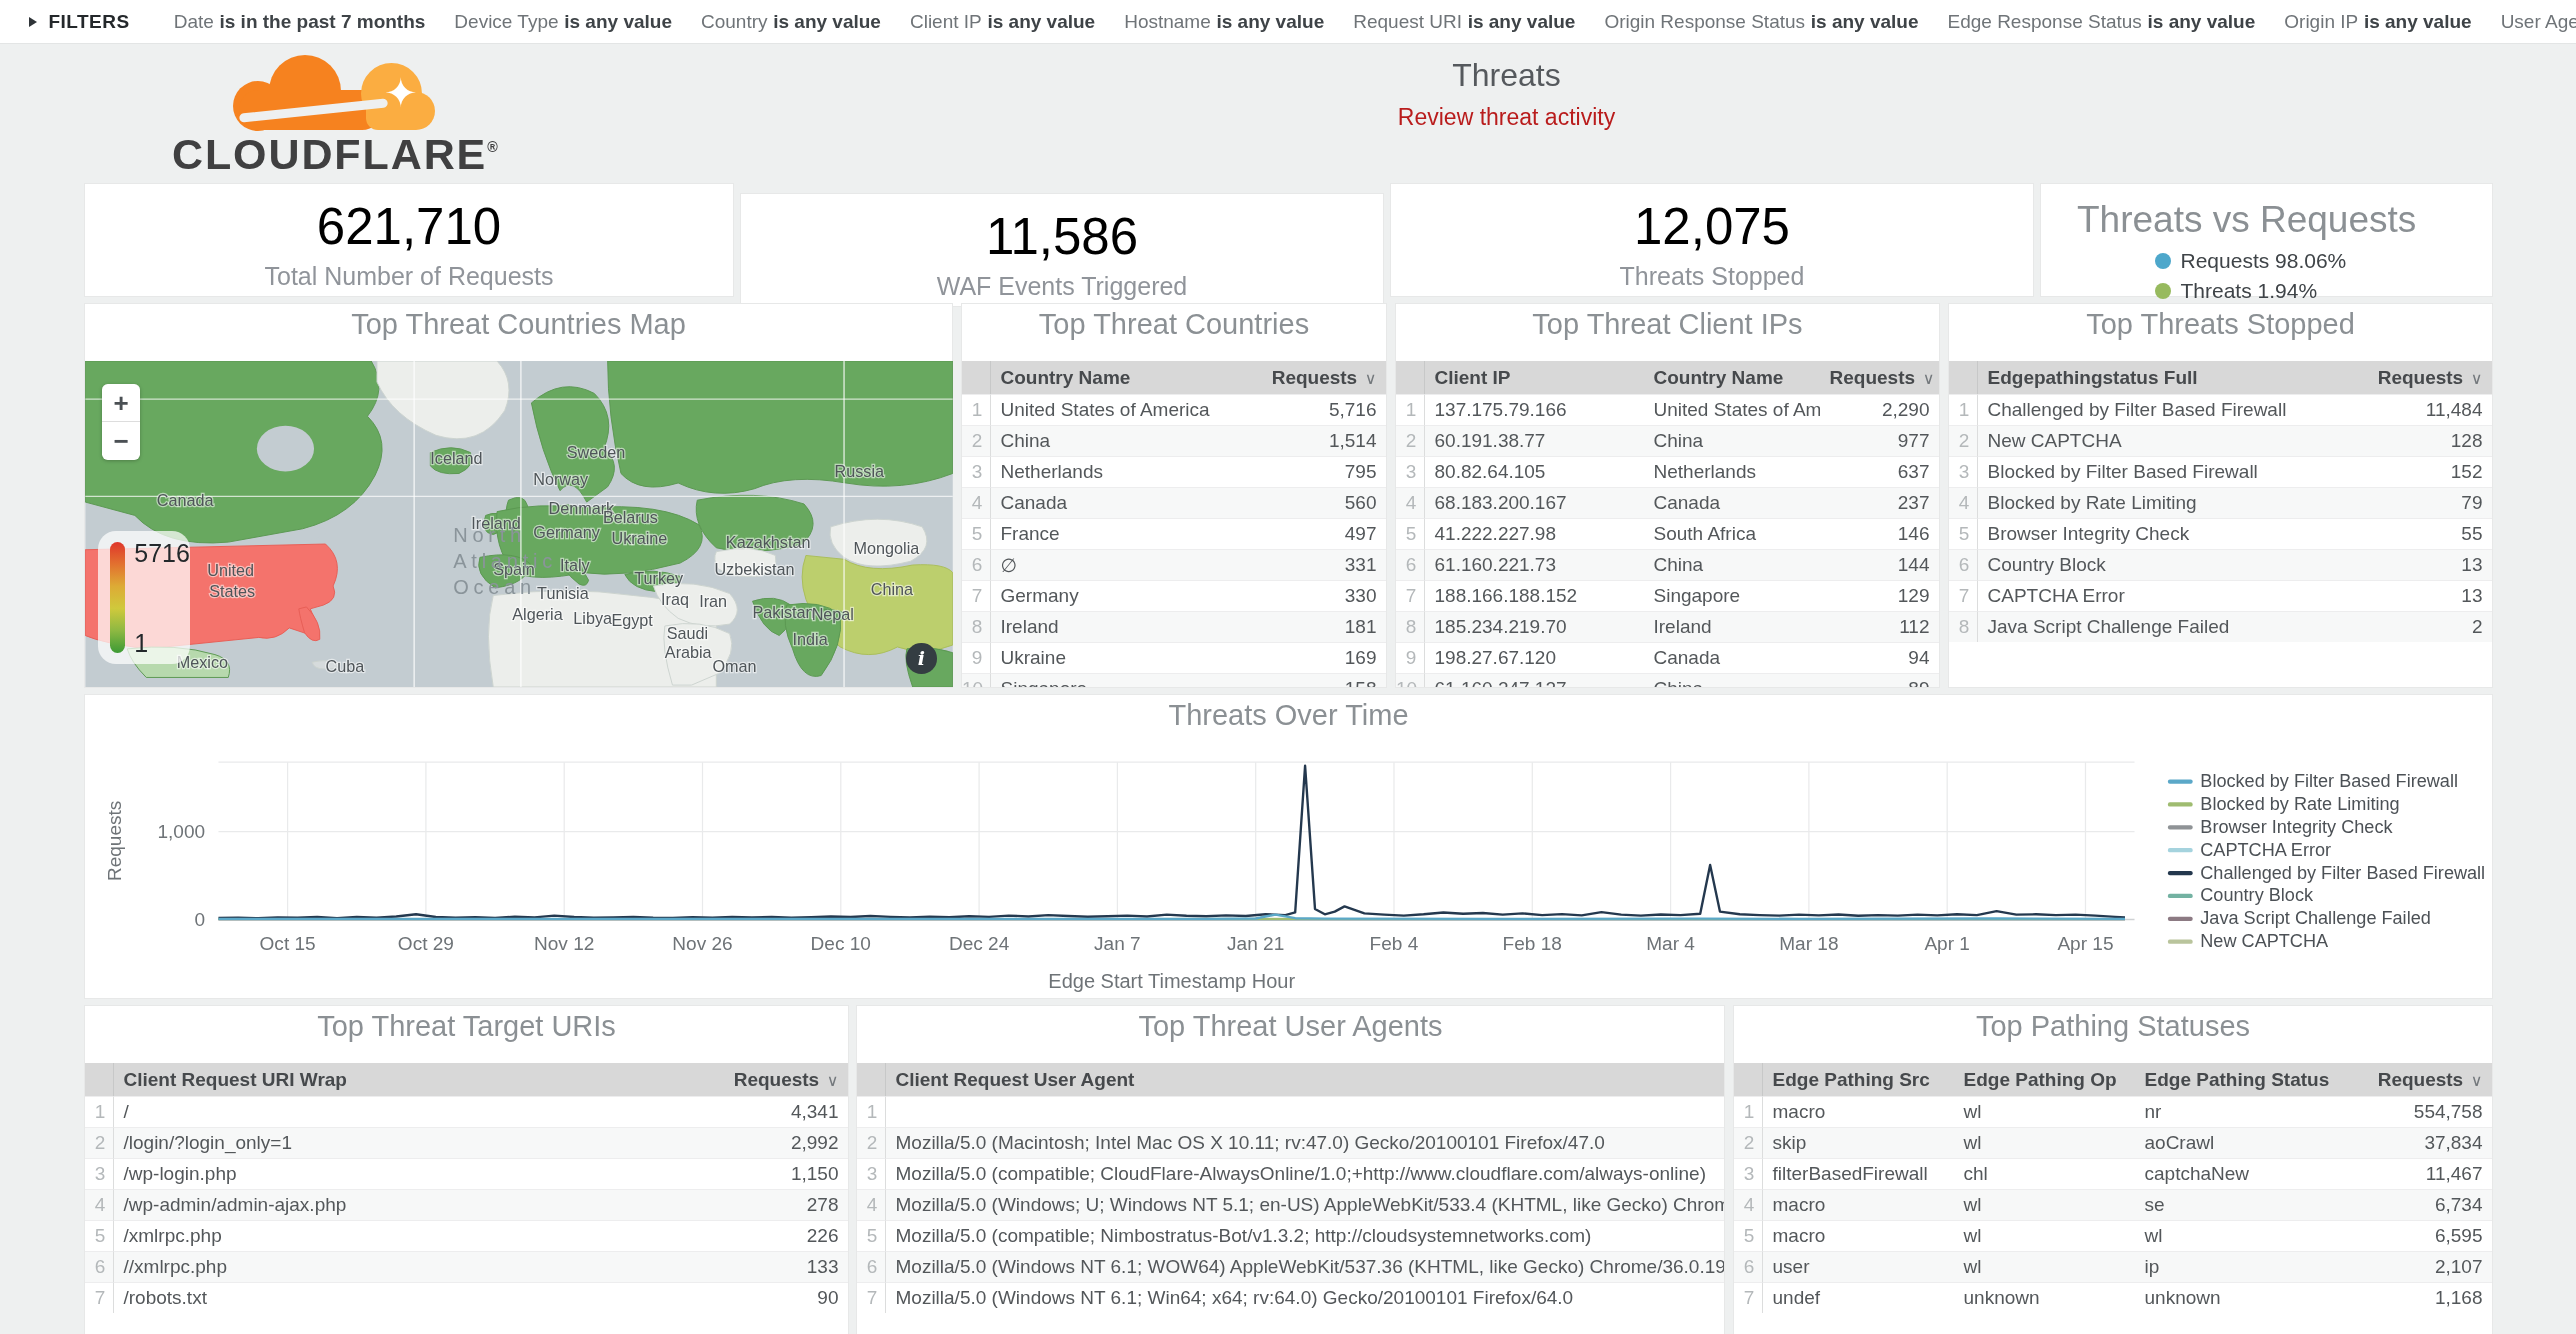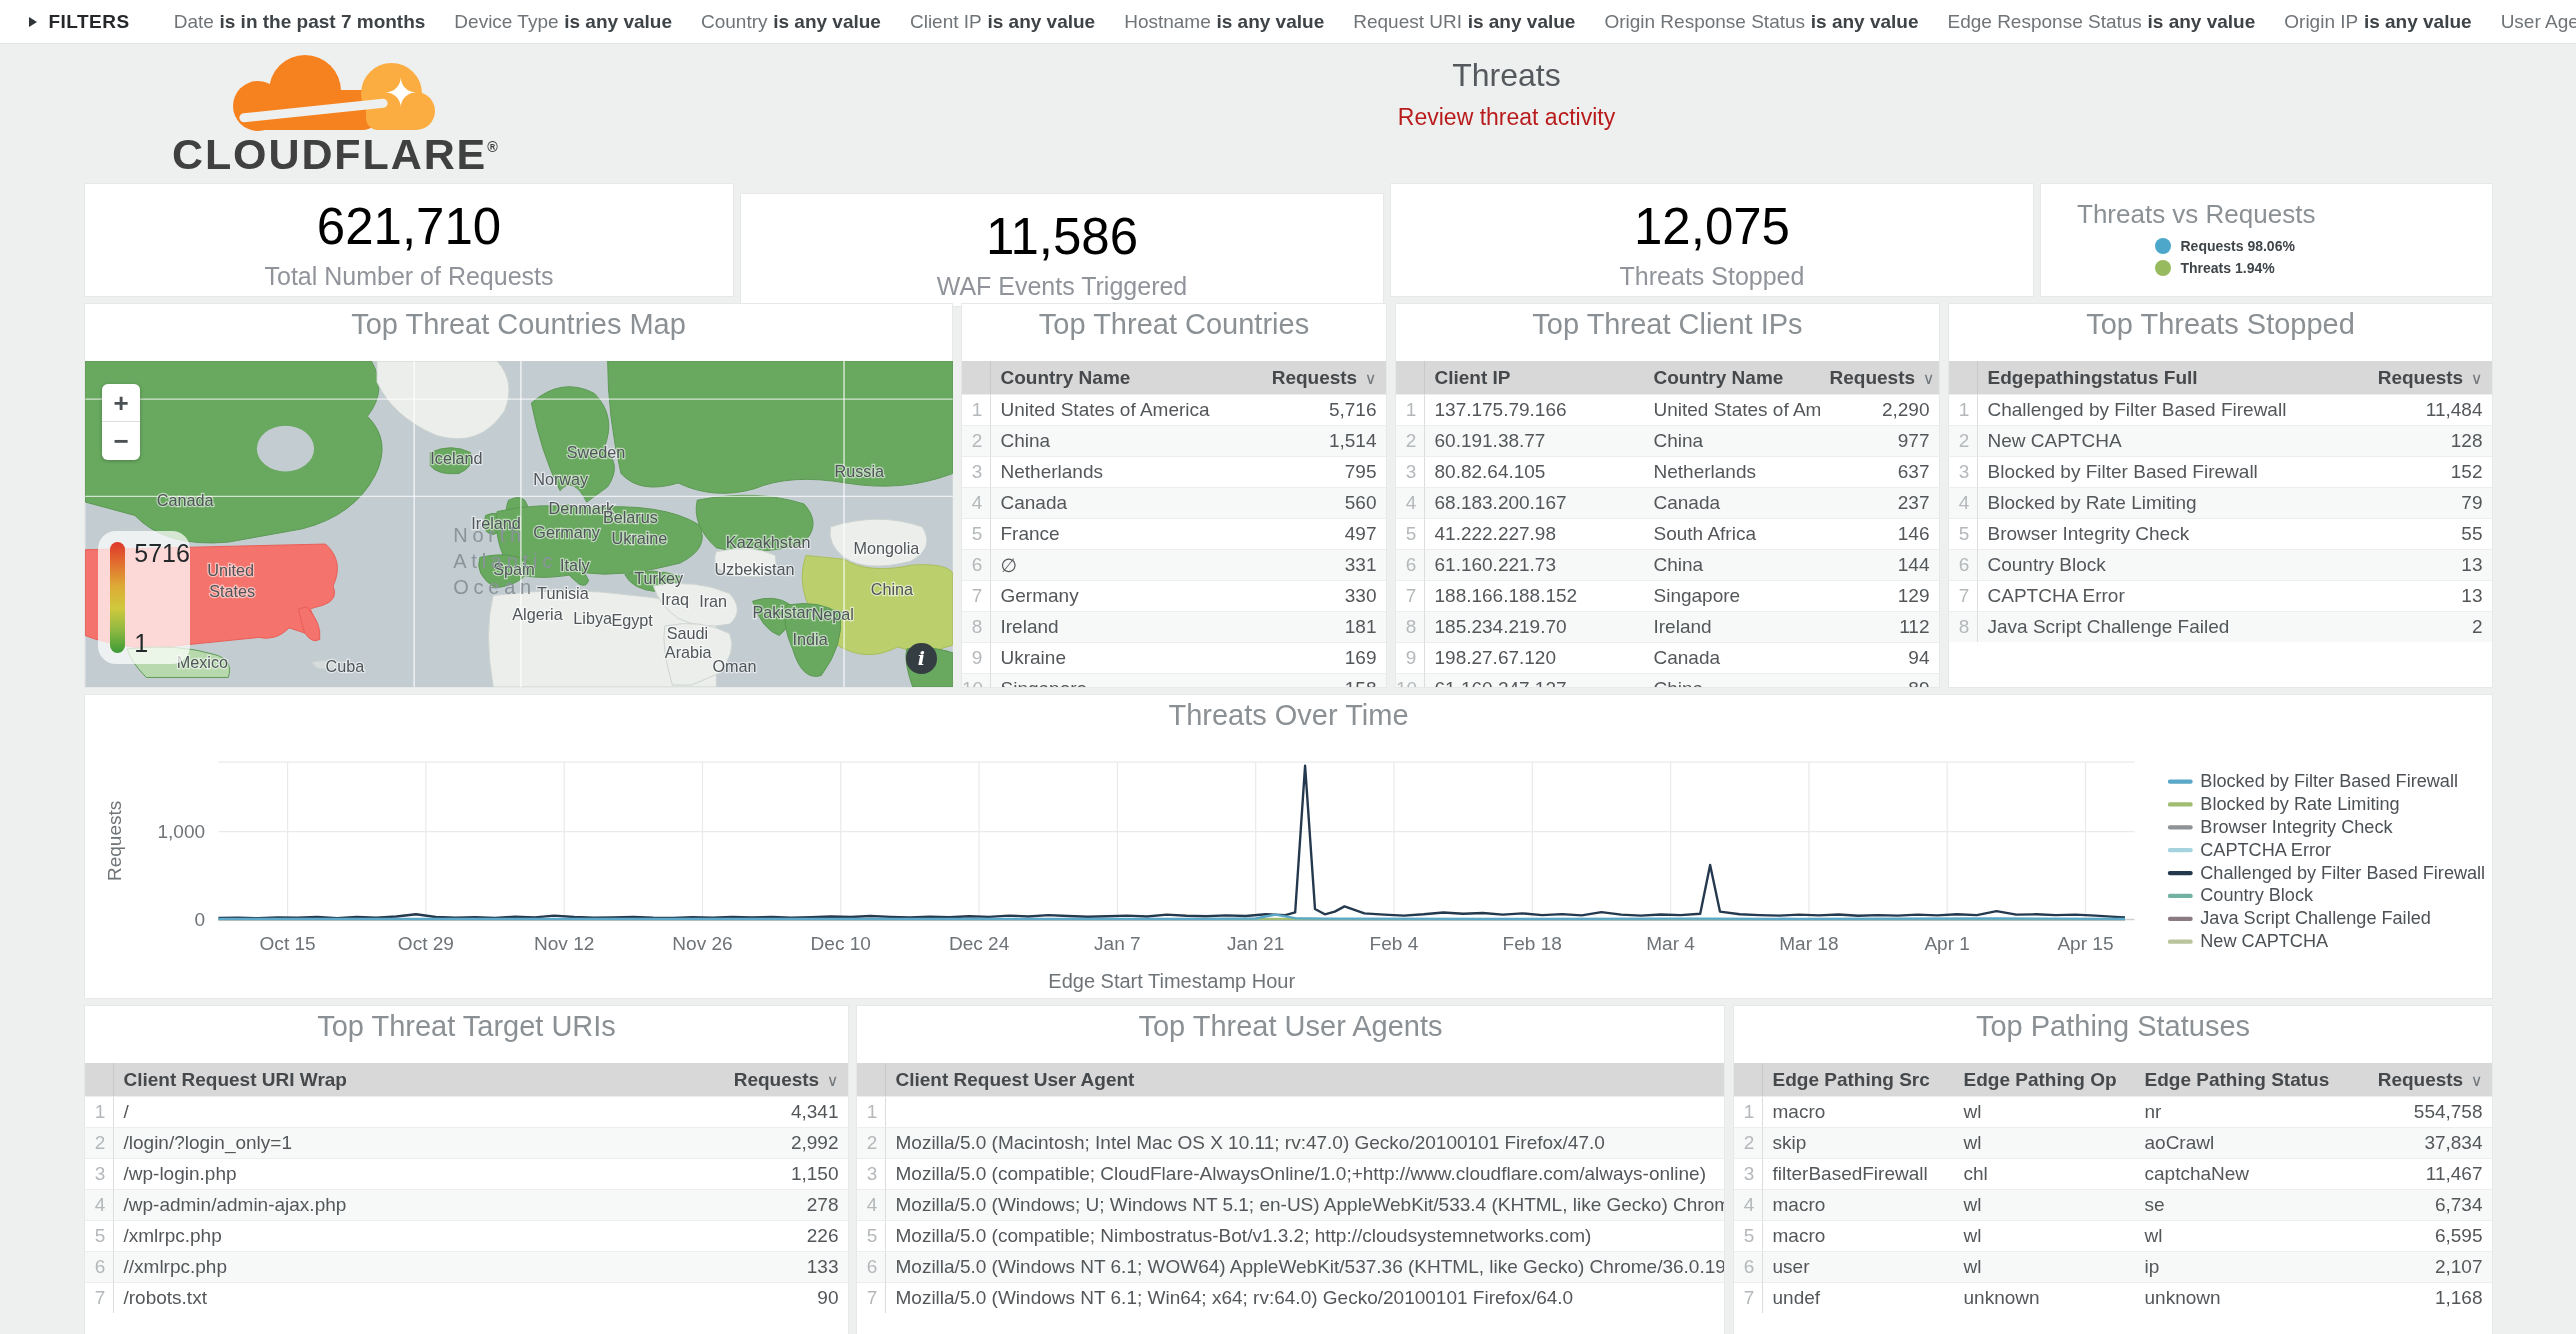--- a/index.html
+++ b/index.html
@@ -33,23 +33,23 @@
   .wordmark sup { font-size:14.3px; vertical-align:17px; }
   #page-title-wrap { position:absolute; left:1144px; top:13.3px; width:725px; text-align:center; }
   #page-title { font-size:32px; color:#55595d; font-weight:400; }
   #page-subtitle { font-size:23px; color:#b91c1c; margin-top:9.5px; }
 
   
   .card { position:absolute; background:#fff; border:1px solid #e7e8e8; }
   .stat-card { text-align:center; }
   .stat-value { font-size:51px; color:#000000; margin-top:13.3px; }
   .stat-label { font-size:25px; color:#90949a; margin-top:5.7px; }
-  #tvr-title { font-size:26px; color:#8b9094; margin:15.3px 0 7.6px 36px; font-weight:400; }
+  #tvr-title { font-size:37px; color:#8b9094; margin:15.3px 0 7.6px 36px; font-weight:400; }
   .tvr-legend { margin-left:114px; }
-  .tvr-item { display:flex; align-items:flex-start; font-size:14px; color:#3f4448; margin-top:5.7px;font-weight:bold; }
+  .tvr-item { display:flex; align-items:center; font-size:21px; color:#3f4448; margin-top:5.7px; }
   .tvr-dot { width:16px; height:16px; border-radius:50%; margin-right:9.5px; flex:0 0 auto; }
 
   
   .ptitle { font-size:29px; color:#8b9094; text-align:center; padding-top:4px; font-weight:400; }
   .tblwrap { position:absolute; left:0; right:0; top:57px; bottom:0; overflow:hidden; }
   table.grid { width:100%; border-collapse:separate; border-spacing:0; table-layout:fixed; }
   table.grid thead td { background:#d8d8d8; font-weight:bold; color:#46494c; font-size:19px; height:33px;
     padding:0 9.5px; white-space:nowrap; overflow:hidden; }
   table.grid thead td.idx { border-right:1px solid #c7c8c8; }
   table.grid tbody td { font-size:19px; color:#53575a; height:31px; padding:0 9.5px; border-top:1px solid #ededee;

